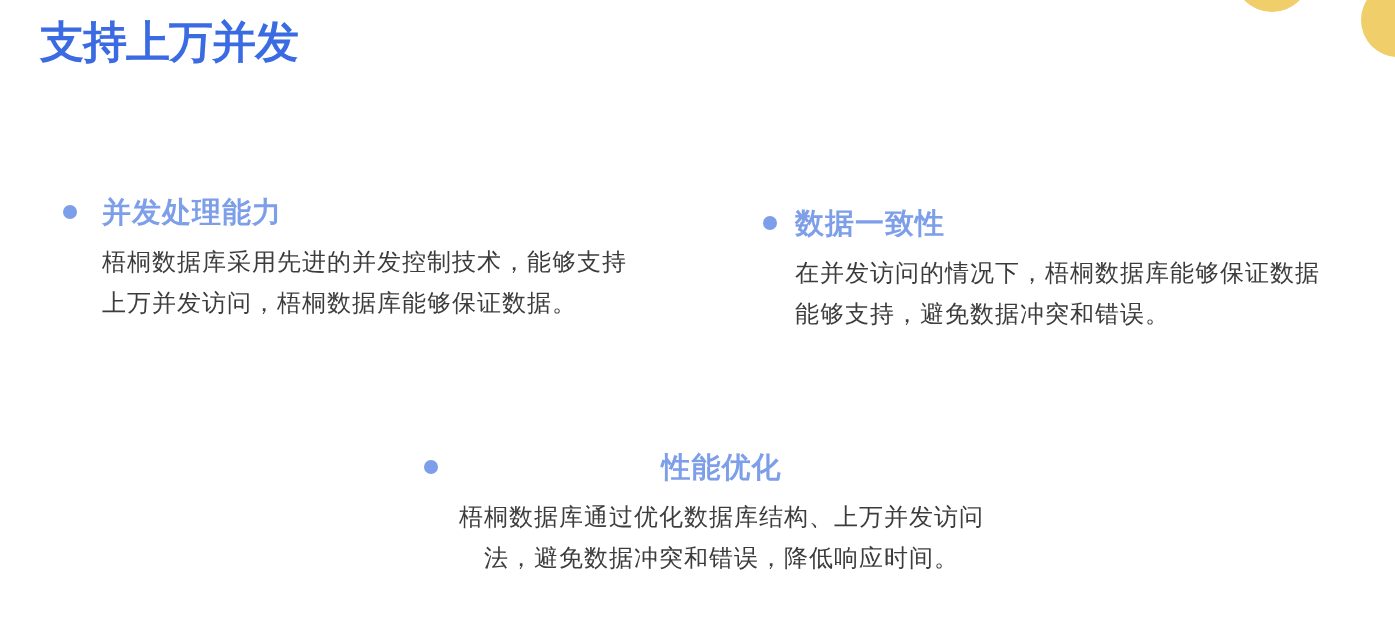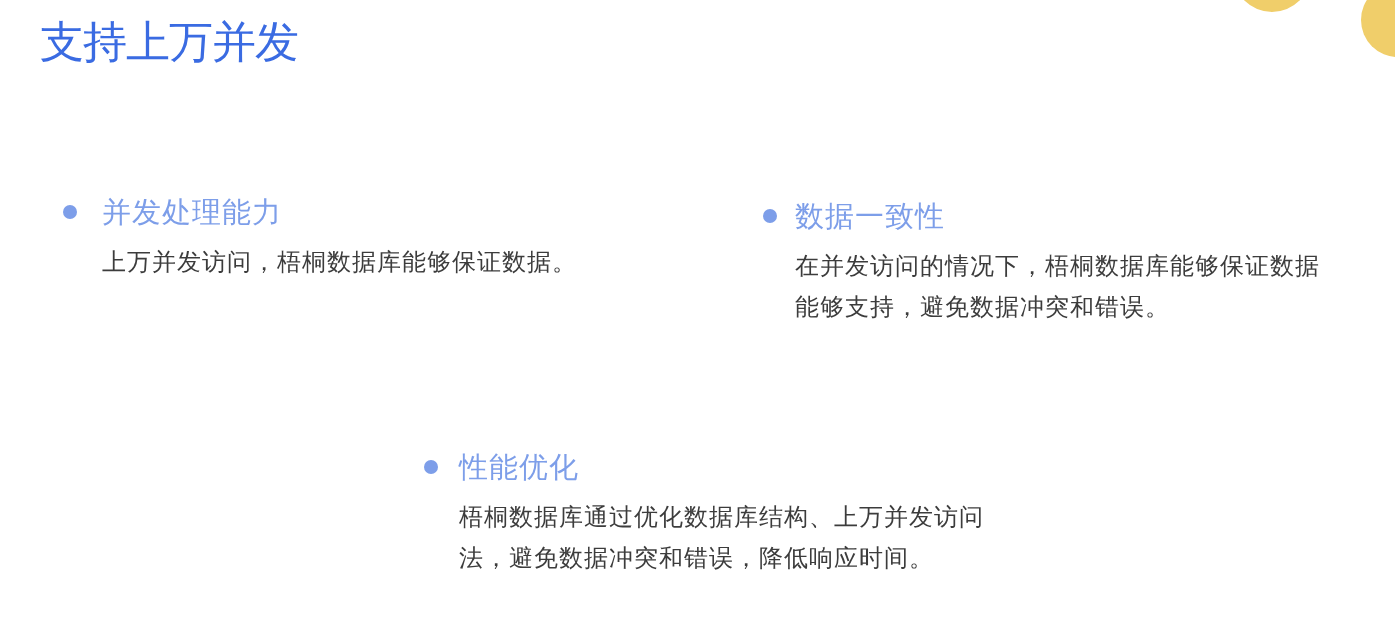--- a/index.html
+++ b/index.html
@@ -14,21 +14,21 @@
     background: #ffffff;
     overflow: hidden;
     font-family: "Liberation Sans", "DejaVu Sans", sans-serif;
   }
   .slide-title {
     position: absolute;
     left: 40px;
     top: 16px;
     font-size: 44px;
     line-height: 1.2;
-    font-weight: 400;
+    font-weight: 700;
     color: #3A6BE2;
     letter-spacing: -1px;
     white-space: nowrap;
   }
   .deco-circle {
     position: absolute;
     border-radius: 50%;
     background: #F0CE6A;
   }
   .deco-circle.small {
@@ -40,38 +40,38 @@
   .deco-circle.large {
     width: 74px;
     height: 74px;
     left: 1361px;
     top: -17px;
   }
   .feature {
     position: absolute;
   }
   .feature.f1 { left: 102px; top: 196px; }
-  .feature.f2 { left: 795px; top: 200px; }
-  .feature.f3 { left: 459px; top: 451px; }
+  .feature.f2 { left: 795px; top: 207px; }
+  .feature.f3 { left: 459px; top: 451px; text-align: center; }
   .bullet-dot {
     position: absolute;
     width: 14px;
     height: 14px;
     border-radius: 50%;
     background: #7D9EE9;
     top: 9px;
   }
   .f1 .bullet-dot { left: -39px; }
   .f2 .bullet-dot { left: -32px; }
   .f3 .bullet-dot { left: -35px; }
   .feature-heading {
     margin: 0;
     font-size: 29px;
     line-height: 32px;
-    font-weight: 400;
+    font-weight: 700;
     color: #7D9EE9;
     letter-spacing: 1px;
     white-space: nowrap;
   }
   .feature-body {
     margin-top: 13px;
     font-size: 24px;
     line-height: 41px;
     color: #3C3C3C;
     letter-spacing: 1px;
@@ -88,20 +88,21 @@
 
   <div class="slide-title">支持上万并发</div>
 
   <div class="deco-circle small"></div>
   <div class="deco-circle large"></div>
 
   <div class="feature f1">
     <span class="bullet-dot"></span>
     <h2 class="feature-heading">并发处理能力</h2>
     <div class="feature-body">
+      <div class="line">梧桐数据库采用先进的并发控制技术，能够支持</div>
       <div class="line">上万并发访问，梧桐数据库能够保证数据。</div>
     </div>
   </div>
 
   <div class="feature f2">
     <span class="bullet-dot"></span>
     <h2 class="feature-heading">数据一致性</h2>
     <div class="feature-body">
       <div class="line">在并发访问的情况下，梧桐数据库能够保证数据</div>
       <div class="line">能够支持，避免数据冲突和错误。</div>

